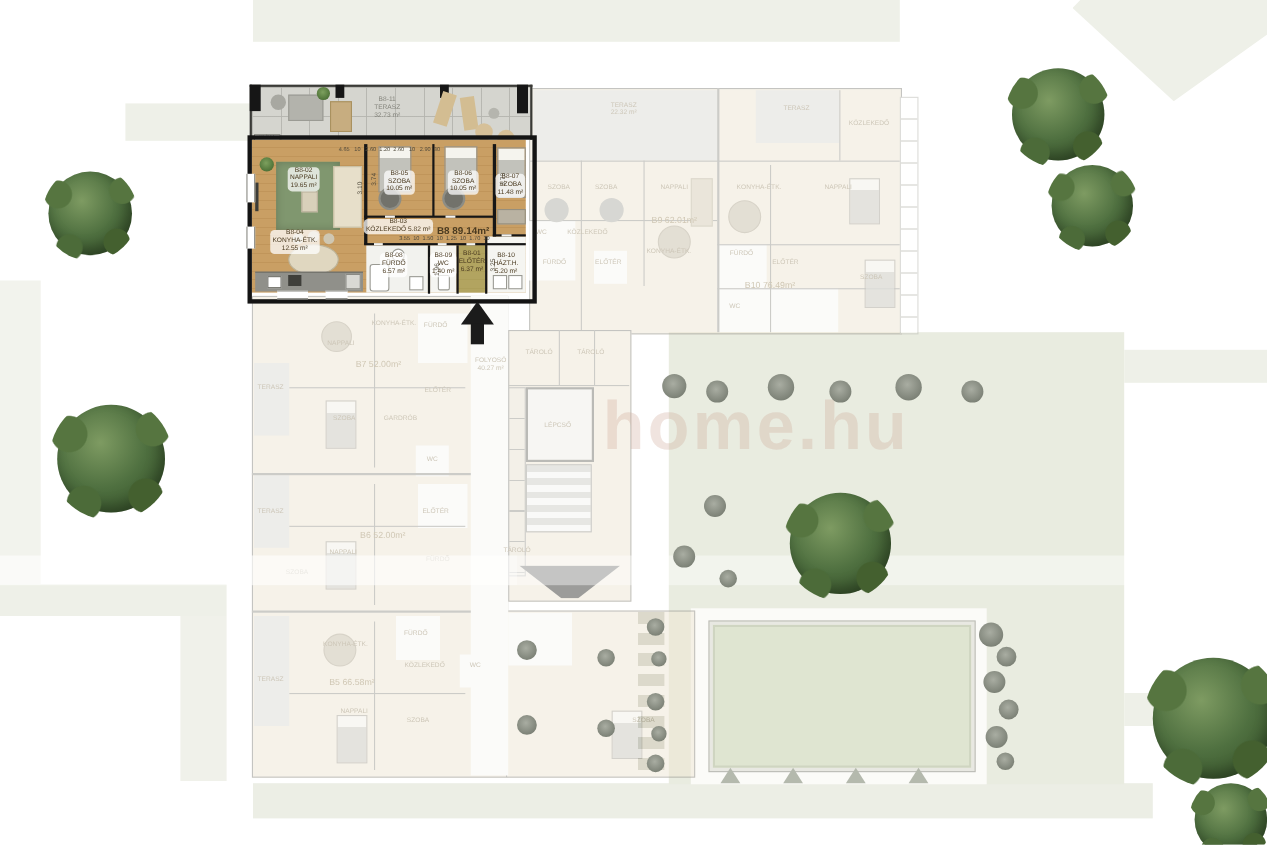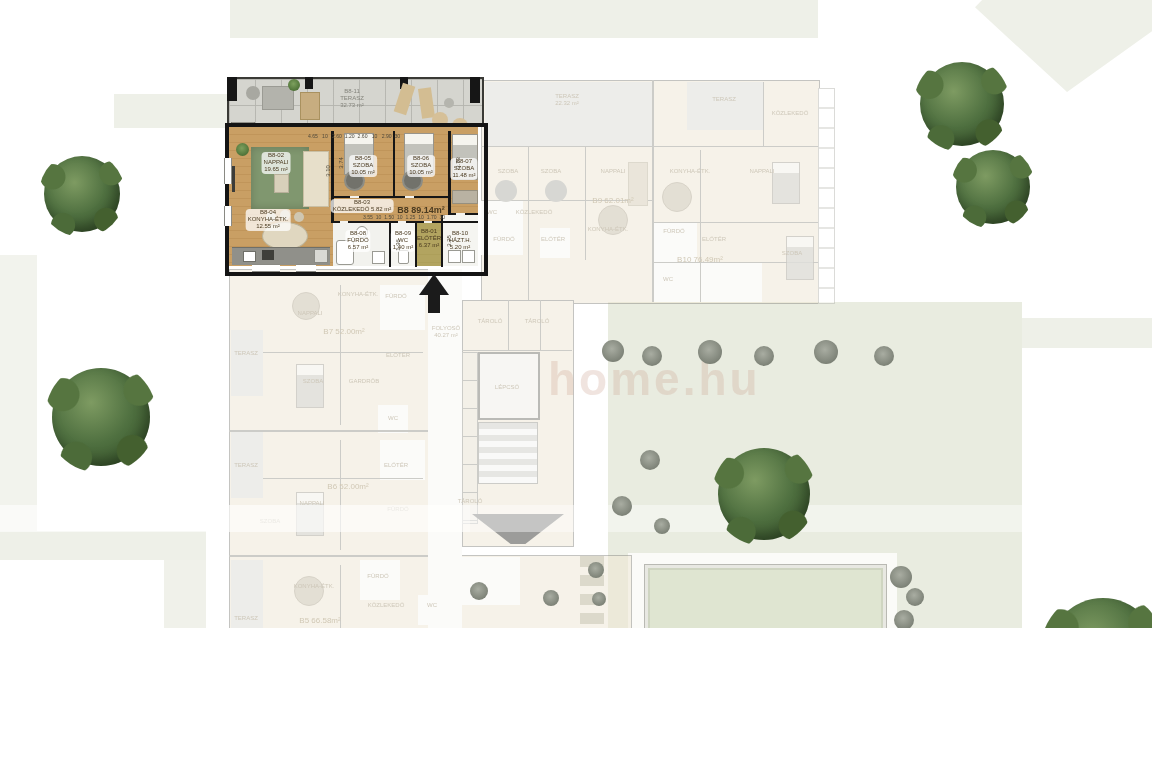--- a/index.html
+++ b/index.html
@@ -1,16 +1,16 @@
 <!DOCTYPE html>
 <html><head>
 <meta charset="utf-8">
 <style>
   html,body{margin:0;padding:0;background:#ffffff;}
-  .stage{position:relative;width:1152px;height:628px;background:#ffffff;overflow:hidden;
+  .stage{position:relative;width:1152px;height:768px;background:#ffffff;overflow:hidden;
          font-family:"Liberation Sans",sans-serif;}
   .a{position:absolute;}
   
   .pave{position:absolute;background:#eef0e8;}
   .pave2{position:absolute;background:#e9ece0;}
   
   .ffloor{position:absolute;background:#efe7d4;}
   .fterr{position:absolute;background:#dcdcd6;}
   .fwhite{position:absolute;background:#f8f8f4;}
   .fw{position:absolute;background:#9a9a93;}
@@ -41,21 +41,21 @@
      radial-gradient(circle at 84% 26%,#567540 12%,transparent 13%),
      radial-gradient(circle at 28% 86%,#4c6b39 12%,transparent 13%),
      radial-gradient(circle at 78% 80%,#44602f 12%,transparent 13%);}
   .shrub{position:absolute;border-radius:50%;
          background:radial-gradient(circle at 45% 40%,#a9ada2,#81867b 65%,#686d62);}
   .plant{position:absolute;border-radius:50%;
          background:radial-gradient(circle at 45% 40%,#7da05e,#4f7338 70%,#3c5a2a);}
   .ptri{position:absolute;width:0;height:0;border-left:9px solid transparent;
         border-right:9px solid transparent;border-bottom:14px solid #b4b9ad;}
   .wm-band{position:absolute;background:rgba(255,255,255,.42);}
-  .wm-text{position:absolute;font-size:46px;font-weight:bold;letter-spacing:3px;
+  .wm-text{position:absolute;font-size:62px;font-weight:bold;letter-spacing:3px;
            color:rgba(204,166,150,.30);}
 </style>
 </head>
 <body>
 
 <div class="stage">
 
   <div class="pave" style="left:230px;top:0;width:588px;height:38px;"></div>
   <div class="pave" style="left:975px;top:0;width:177px;height:92px;clip-path:polygon(4% 0,100% 0,100% 34%,52% 100%,0 8%);"></div>
   <div class="pave" style="left:114px;top:94px;width:114px;height:34px;"></div>

